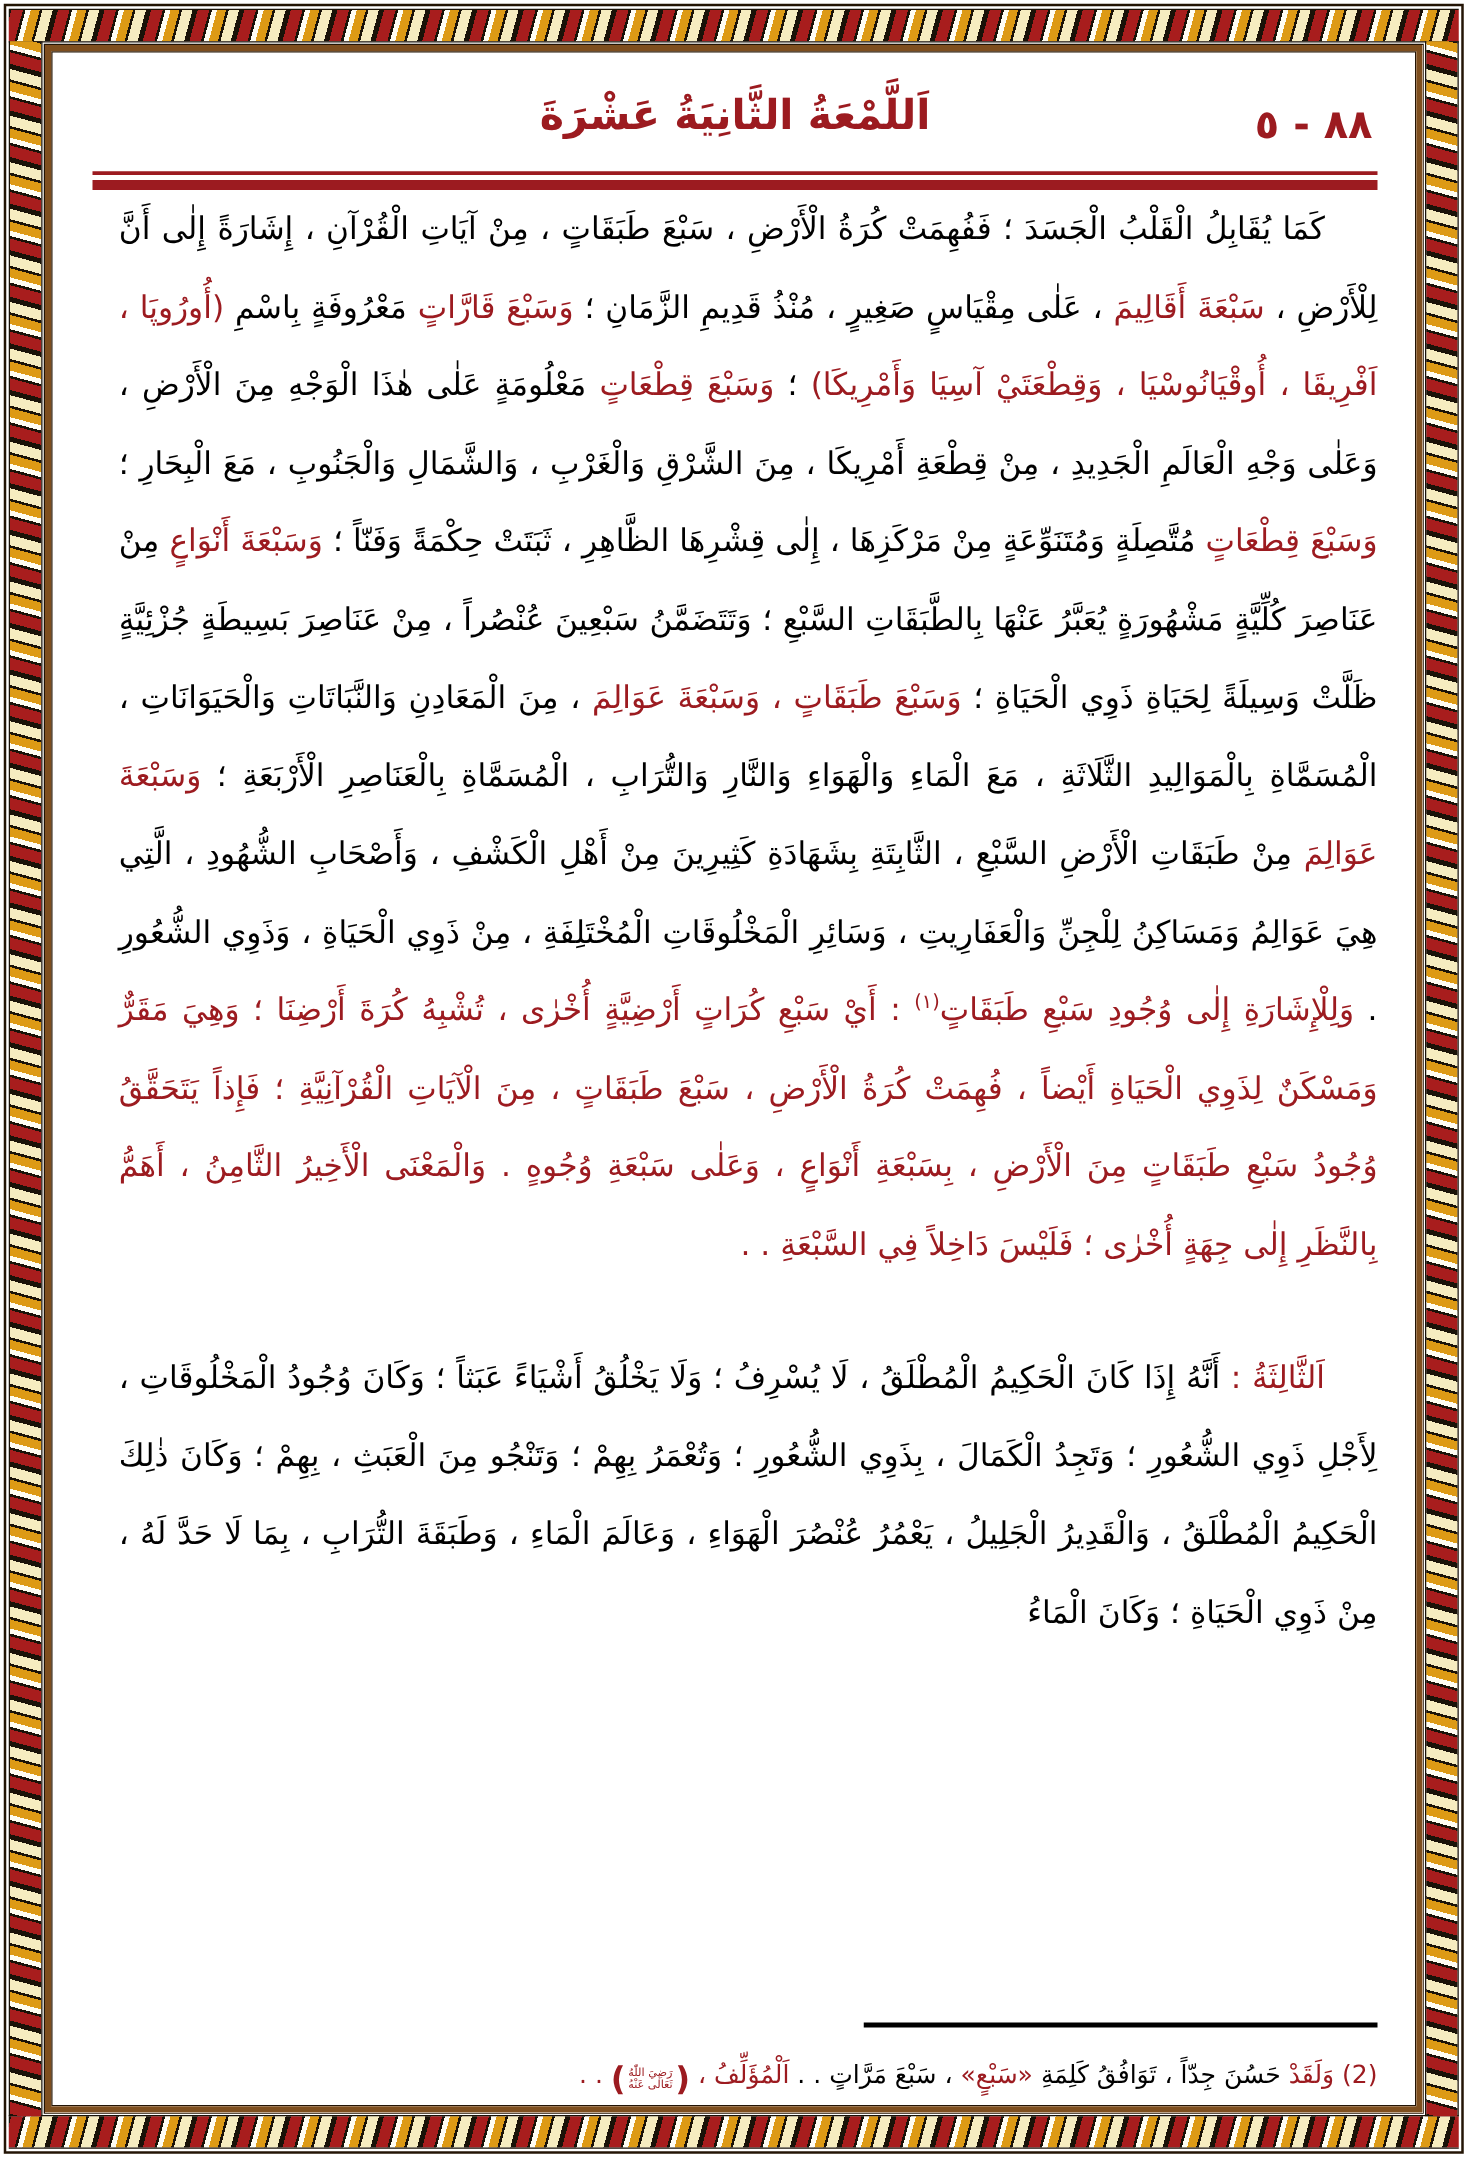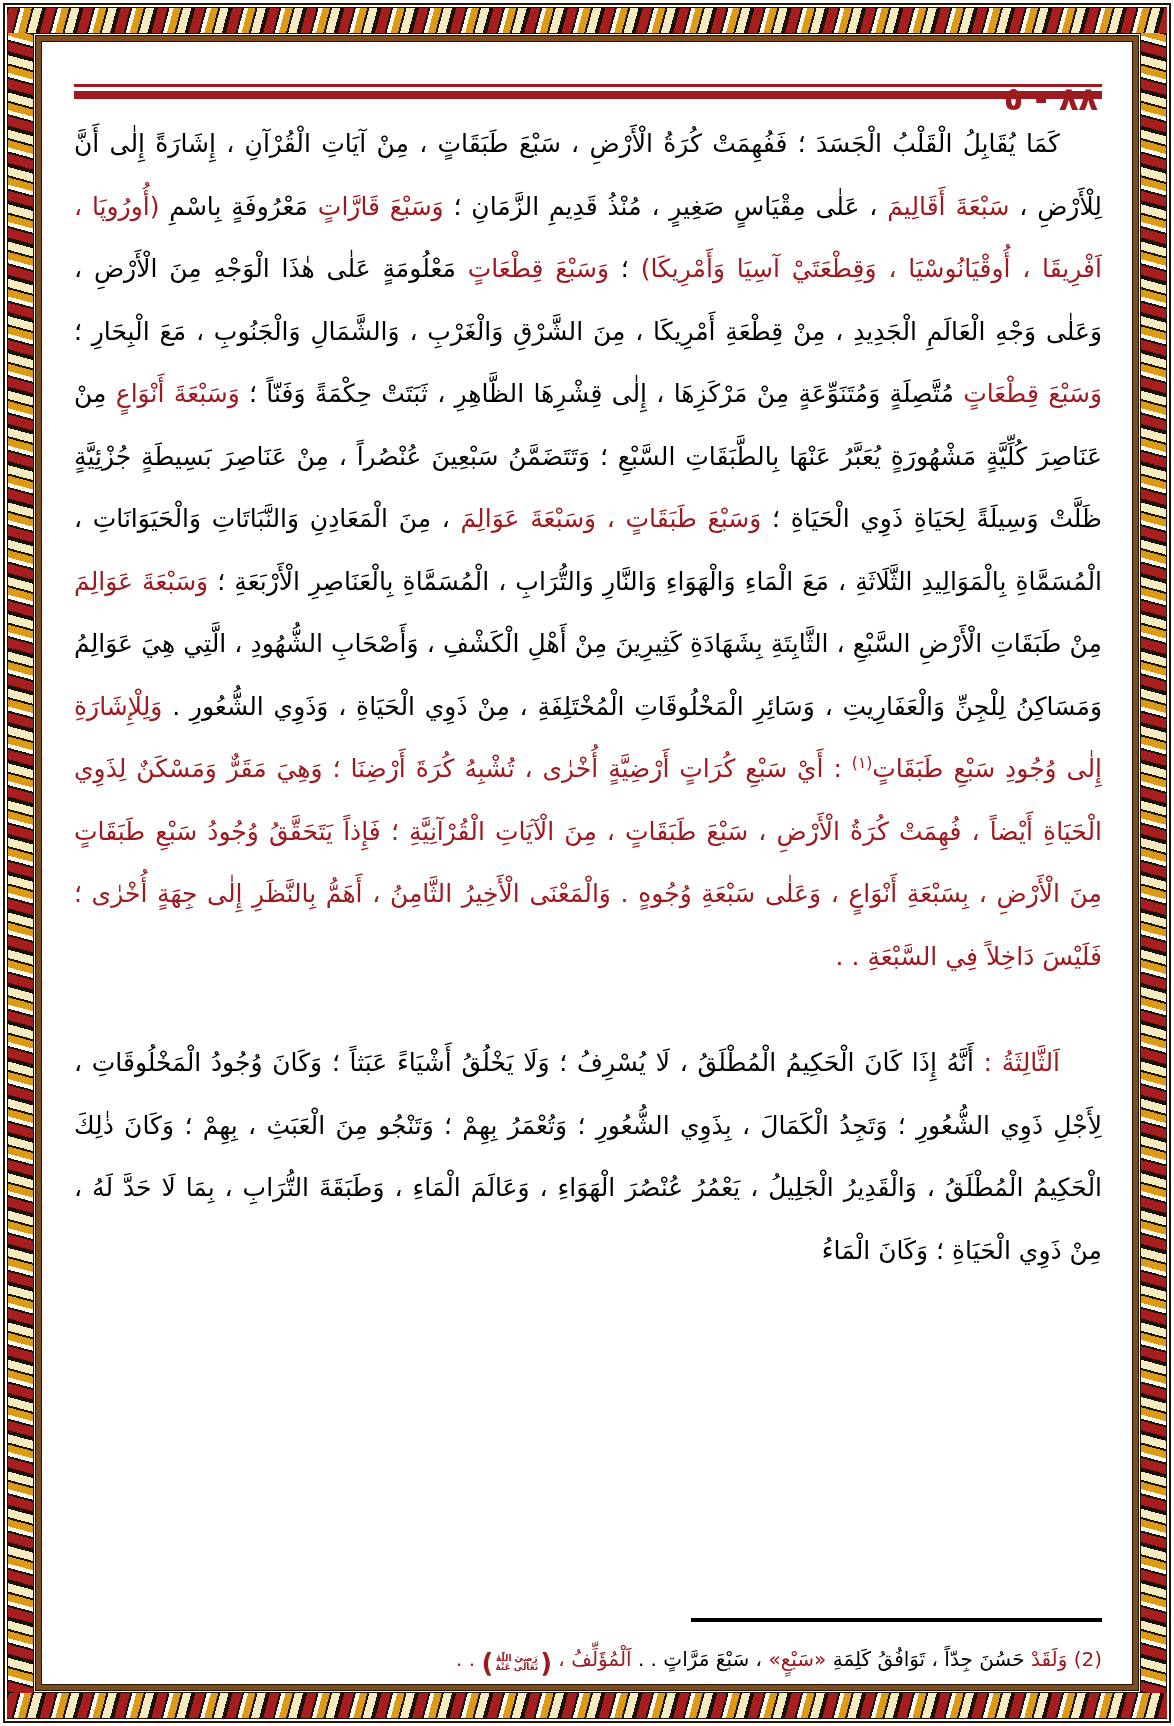--- a/index.html
+++ b/index.html
@@ -50,52 +50,53 @@
   }
   .page-title{
     text-align:center;color:var(--red);font-weight:bold;font-size:33px;
     padding-top:14px;margin:0;
   }
   .title-rule{
     margin-top:26px;height:15px;
     background:linear-gradient(to bottom,var(--red) 0 3px,#ffffff 3px 7px,var(--red) 7px 15px);
   }
   .body-text{
-    padding-top:14px;font-size:25px;line-height:2.5;color:var(--ink);
-    text-align:justify;text-justify:inter-word;
+    font-size:25px;line-height:2.5;color:var(--ink);
+    text-align:justify;text-justify:inter-word;margin-left:21px;
   }
   .para{margin:0;}
   .para.indent{text-indent:42px;}
   .para + .para{margin-top:44px;}
   .red{color:var(--red);}
   .black{color:var(--ink);}
   .sup{color:var(--red);font-size:0.62em;vertical-align:super;line-height:0;}
   
   .footnote{position:absolute;bottom:10px;left:0;right:0;background:#ffffff;}
   .footnote-divider{height:4px;background:#000;width:40%;margin:0 0 20px auto;}
   .footnote-line{font-size:20px;line-height:1.7;text-align:right;direction:rtl;}
   .seal{display:inline-flex;align-items:center;color:var(--red);vertical-align:-6px;}
   .seal .paren{font-size:26px;font-weight:bold;line-height:0;}
   .seal-stack{
     display:inline-flex;flex-direction:column;justify-content:center;align-items:center;
-    font-size:9px;line-height:1.05;margin:0 2px;color:var(--red);font-weight:bold;
+    font-size:9px;line-height:1.05;margin:0 2px;color:var(--red);font-weight:normal;
   }
 </style>
 </head>
 <body>
 
 <div class="frame-outline"></div>
 <div class="band band-h band-top"></div>
 <div class="band band-h band-bottom"></div>
 <div class="band band-v band-left"></div>
 <div class="band band-v band-right"></div>
 <div class="frame-inner"></div>
 
 <div class="content">
   <div class="page-number">٨٨ - ٥</div>
+  <h1 class="page-title">اَللَّمْعَةُ الثَّانِيَةُ عَشْرَةَ</h1>
   <div class="title-rule"></div>
 
   <div class="body-text">
     <p class="para indent"><span class="black">كَمَا يُقَابِلُ الْقَلْبُ الْجَسَدَ ؛ فَفُهِمَتْ كُرَةُ الْأَرْضِ ، سَبْعَ طَبَقَاتٍ ، مِنْ آيَاتِ الْقُرْآنِ ، إِشَارَةً إِلٰى أَنَّ لِلْأَرْضِ ، </span><span class="red">سَبْعَةَ أَقَالِيمَ</span><span class="black"> ، عَلٰى مِقْيَاسٍ صَغِيرٍ ، مُنْذُ قَدِيمِ الزَّمَانِ ؛ </span><span class="red">وَسَبْعَ قَارَّاتٍ</span><span class="black"> مَعْرُوفَةٍ بِاسْمِ </span><span class="red">(أُورُوپَا ، اَفْرِيقَا ، أُوقْيَانُوسْيَا ، وَقِطْعَتَيْ آسِيَا وَأَمْرِيكَا)</span><span class="black"> ؛ </span><span class="red">وَسَبْعَ قِطْعَاتٍ</span><span class="black"> مَعْلُومَةٍ عَلٰى هٰذَا الْوَجْهِ مِنَ الْأَرْضِ ، وَعَلٰى وَجْهِ الْعَالَمِ الْجَدِيدِ ، مِنْ قِطْعَةِ أَمْرِيكَا ، مِنَ الشَّرْقِ وَالْغَرْبِ ، وَالشَّمَالِ وَالْجَنُوبِ ، مَعَ الْبِحَارِ ؛ </span><span class="red">وَسَبْعَ قِطْعَاتٍ</span><span class="black"> مُتَّصِلَةٍ وَمُتَنَوِّعَةٍ مِنْ مَرْكَزِهَا ، إِلٰى قِشْرِهَا الظَّاهِرِ ، ثَبَتَتْ حِكْمَةً وَفَنّاً ؛ </span><span class="red">وَسَبْعَةَ أَنْوَاعٍ</span><span class="black"> مِنْ عَنَاصِرَ كُلِّيَّةٍ مَشْهُورَةٍ يُعَبَّرُ عَنْهَا بِالطَّبَقَاتِ السَّبْعِ ؛ وَتَتَضَمَّنُ سَبْعِينَ عُنْصُراً ، مِنْ عَنَاصِرَ بَسِيطَةٍ جُزْئِيَّةٍ ظَلَّتْ وَسِيلَةً لِحَيَاةِ ذَوِي الْحَيَاةِ ؛ </span><span class="red">وَسَبْعَ طَبَقَاتٍ ، وَسَبْعَةَ عَوَالِمَ</span><span class="black"> ، مِنَ الْمَعَادِنِ وَالنَّبَاتَاتِ وَالْحَيَوَانَاتِ ، الْمُسَمَّاةِ بِالْمَوَالِيدِ الثَّلَاثَةِ ، مَعَ الْمَاءِ وَالْهَوَاءِ وَالنَّارِ وَالتُّرَابِ ، الْمُسَمَّاةِ بِالْعَنَاصِرِ الْأَرْبَعَةِ ؛ </span><span class="red">وَسَبْعَةَ عَوَالِمَ</span><span class="black"> مِنْ طَبَقَاتِ الْأَرْضِ السَّبْعِ ، الثَّابِتَةِ بِشَهَادَةِ كَثِيرِينَ مِنْ أَهْلِ الْكَشْفِ ، وَأَصْحَابِ الشُّهُودِ ، الَّتِي هِيَ عَوَالِمُ وَمَسَاكِنُ لِلْجِنِّ وَالْعَفَارِيتِ ، وَسَائِرِ الْمَخْلُوقَاتِ الْمُخْتَلِفَةِ ، مِنْ ذَوِي الْحَيَاةِ ، وَذَوِي الشُّعُورِ . </span><span class="red">وَلِلْإِشَارَةِ إِلٰى وُجُودِ سَبْعِ طَبَقَاتٍ</span><span class="sup">(١)</span><span class="red"> : أَيْ سَبْعِ كُرَاتٍ أَرْضِيَّةٍ أُخْرٰى ، تُشْبِهُ كُرَةَ أَرْضِنَا ؛ وَهِيَ مَقَرٌّ وَمَسْكَنٌ لِذَوِي الْحَيَاةِ أَيْضاً ، فُهِمَتْ كُرَةُ الْأَرْضِ ، سَبْعَ طَبَقَاتٍ ، مِنَ الْآيَاتِ الْقُرْآنِيَّةِ ؛ فَإِذاً يَتَحَقَّقُ وُجُودُ سَبْعِ طَبَقَاتٍ مِنَ الْأَرْضِ ، بِسَبْعَةِ أَنْوَاعٍ ، وَعَلٰى سَبْعَةِ وُجُوهٍ . وَالْمَعْنَى الْأَخِيرُ الثَّامِنُ ، أَهَمُّ بِالنَّظَرِ إِلٰى جِهَةٍ أُخْرٰى ؛ فَلَيْسَ دَاخِلاً فِي السَّبْعَةِ . .</span></p>
     <p class="para indent"><span class="red">اَلثَّالِثَةُ : </span><span class="black">أَنَّهُ إِذَا كَانَ الْحَكِيمُ الْمُطْلَقُ ، لَا يُسْرِفُ ؛ وَلَا يَخْلُقُ أَشْيَاءً عَبَثاً ؛ وَكَانَ وُجُودُ الْمَخْلُوقَاتِ ، لِأَجْلِ ذَوِي الشُّعُورِ ؛ وَتَجِدُ الْكَمَالَ ، بِذَوِي الشُّعُورِ ؛ وَتُعْمَرُ بِهِمْ ؛ وَتَنْجُو مِنَ الْعَبَثِ ، بِهِمْ ؛ وَكَانَ ذٰلِكَ الْحَكِيمُ الْمُطْلَقُ ، وَالْقَدِيرُ الْجَلِيلُ ، يَعْمُرُ عُنْصُرَ الْهَوَاءِ ، وَعَالَمَ الْمَاءِ ، وَطَبَقَةَ التُّرَابِ ، بِمَا لَا حَدَّ لَهُ ، مِنْ ذَوِي الْحَيَاةِ ؛ وَكَانَ الْمَاءُ</span></p>
   </div>
 
   <div class="footnote">
     <div class="footnote-divider"></div>
     <div class="footnote-line"><span class="red">(2) وَلَقَدْ</span><span class="black"> حَسُنَ جِدّاً ، تَوَافُقُ كَلِمَةِ </span><span class="red">«سَبْعٍ»</span><span class="black"> ، سَبْعَ مَرَّاتٍ . . </span><span class="red">اَلْمُؤَلِّفُ ، </span><span class="seal">

